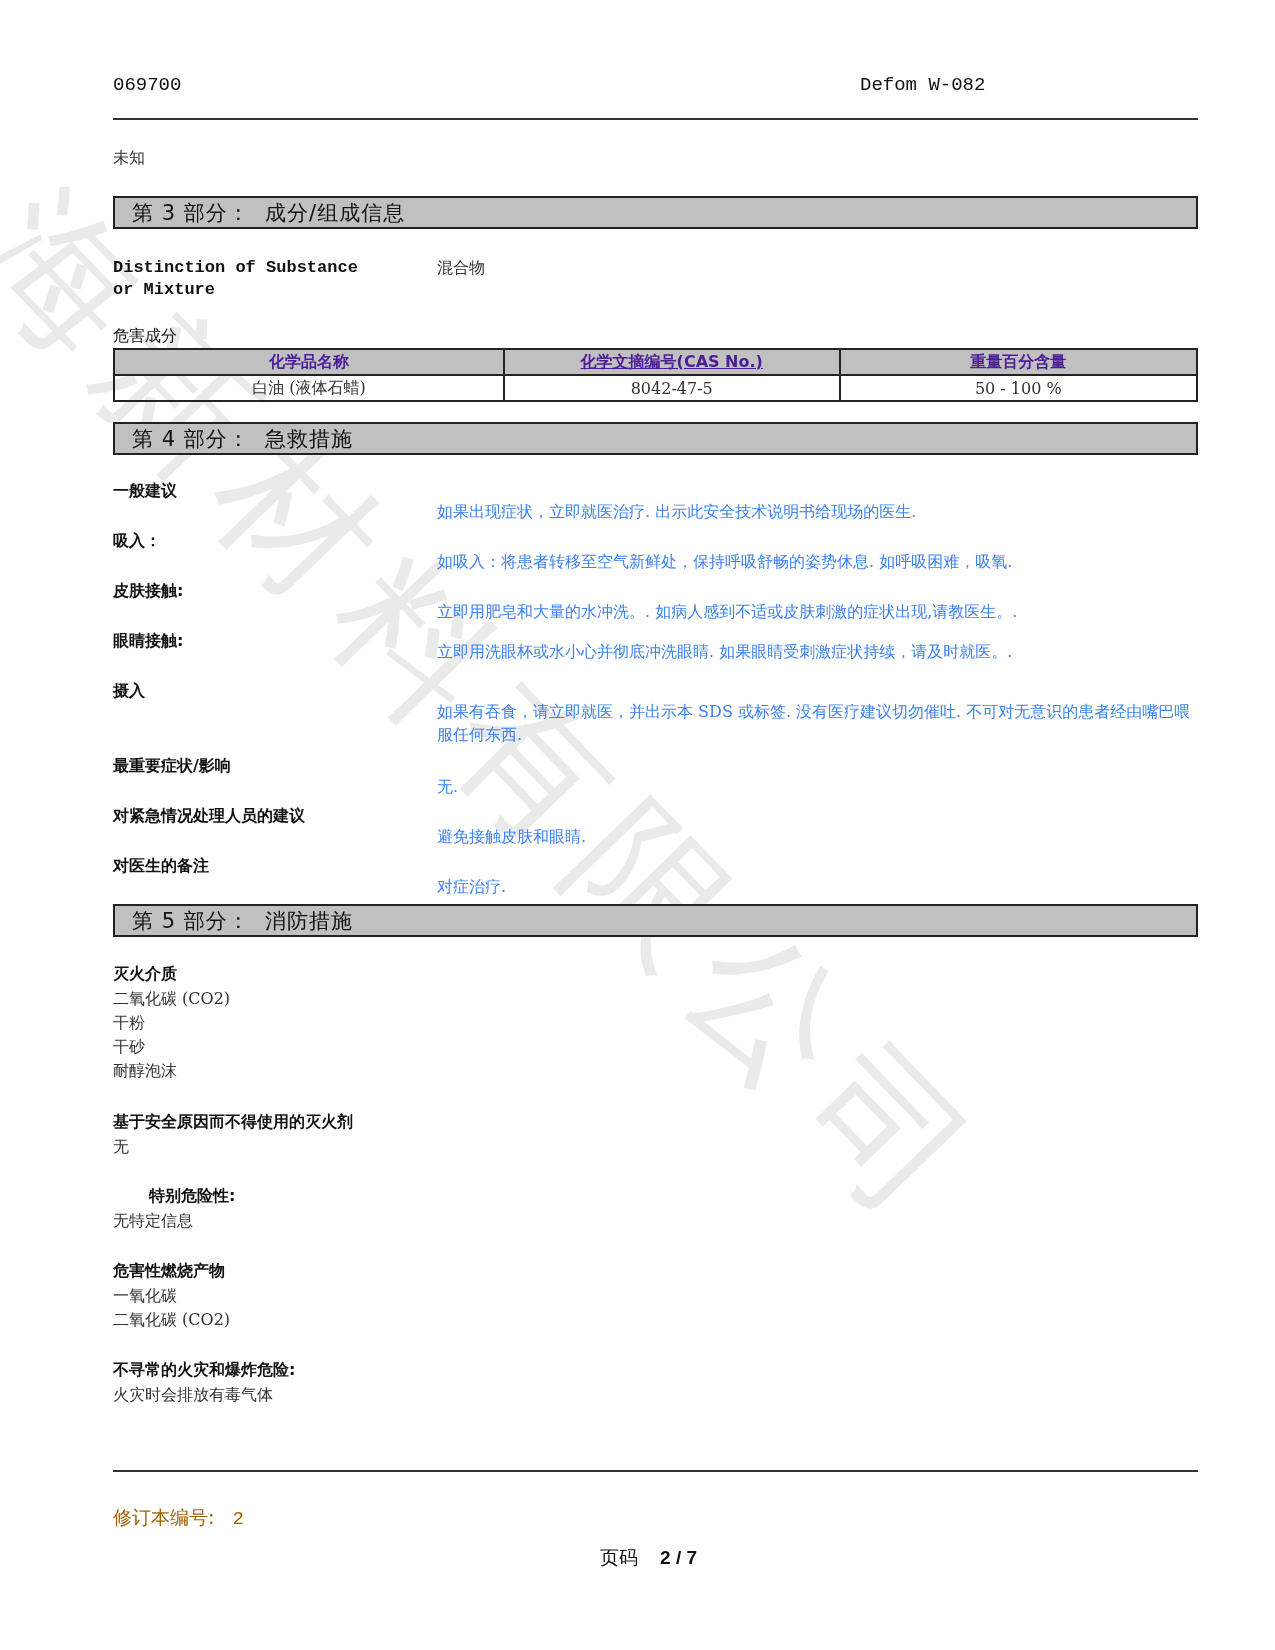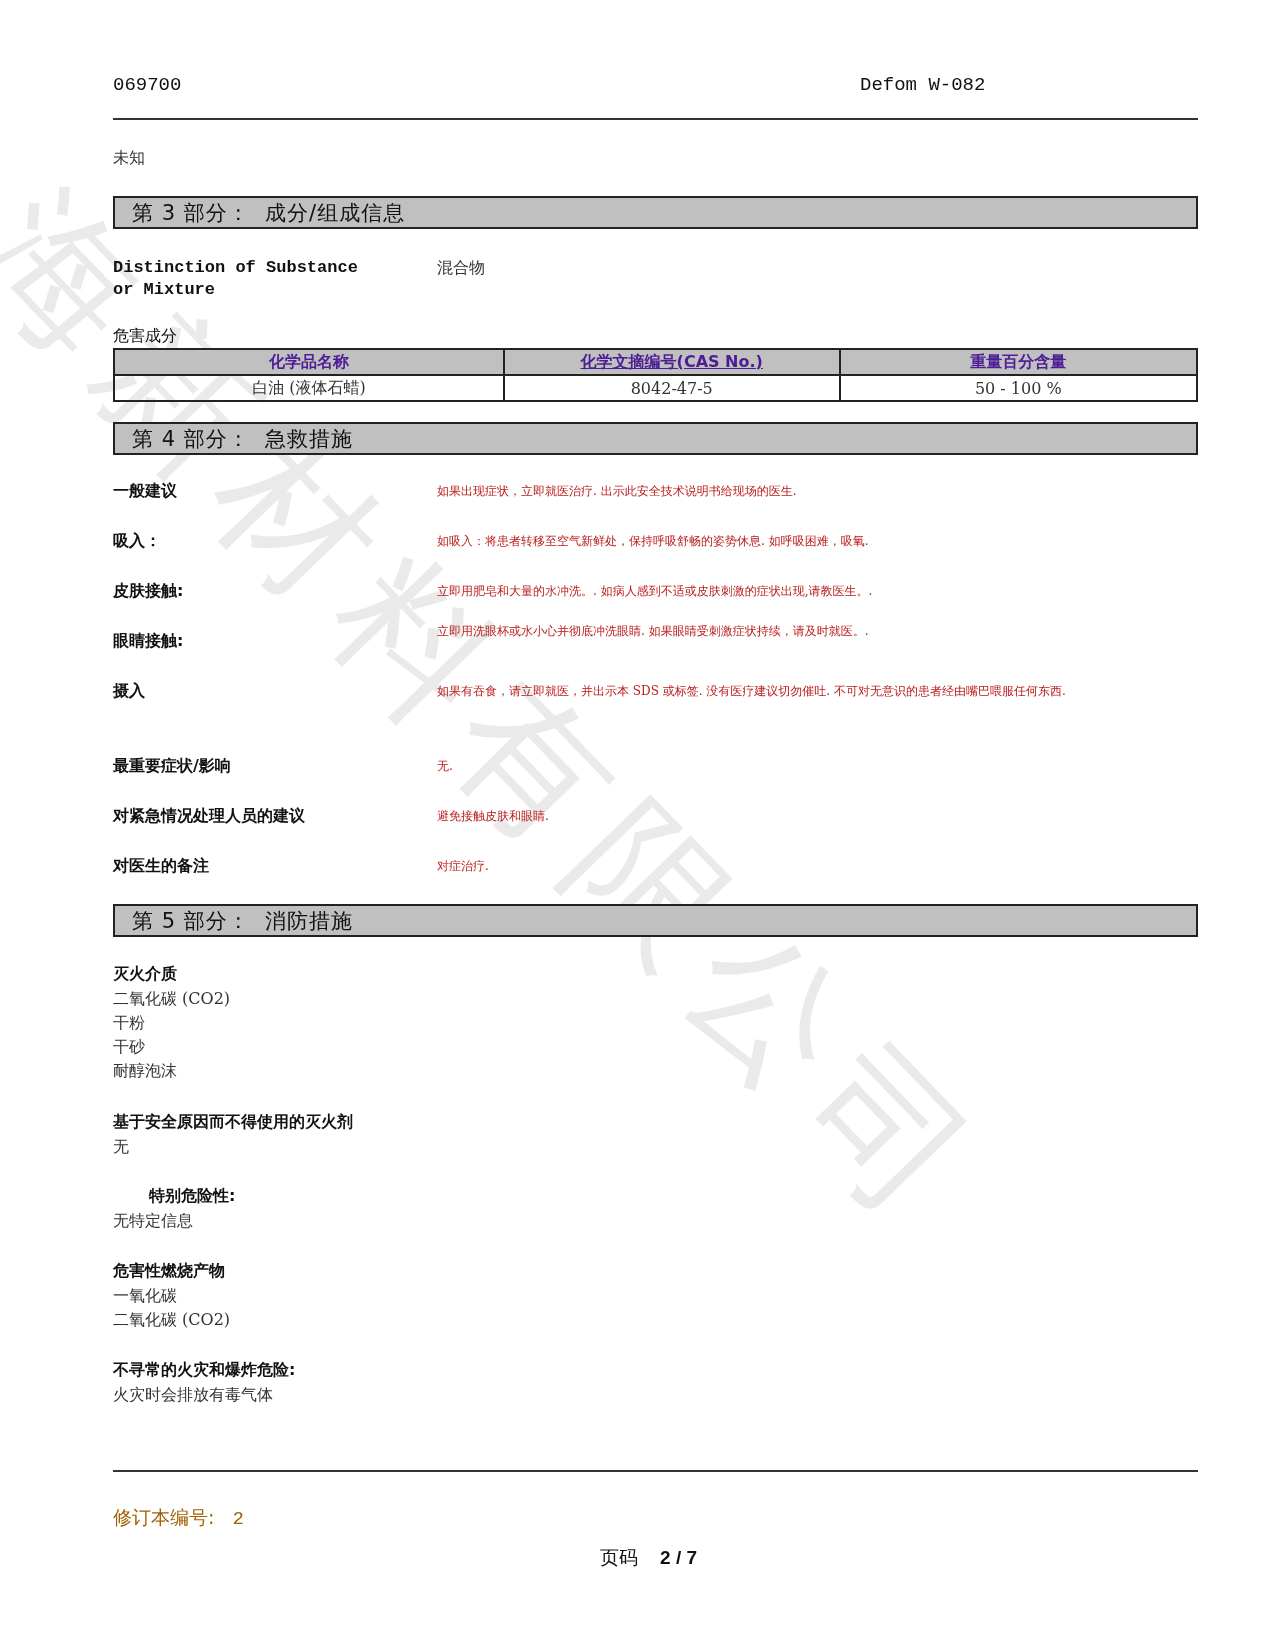--- a/index.html
+++ b/index.html
@@ -20,21 +20,21 @@
                  border: 2px solid #222; box-sizing: content-box; }
   .section-bar span { position: absolute; left: 2px; top: 1px; font-size: 21px; color: #111;
                       font-family: "DejaVu Sans", sans-serif; letter-spacing: 1px; white-space: pre; margin-left: 15px; }
 
   table.haz { position: absolute; left: 113px; top: 348px; width: 1085px; border-collapse: collapse; }
   table.haz th, table.haz td { border: 2px solid #222; height: 24px; padding: 0; text-align: center; font-size: 16px; }
   table.haz th { background: #c0c0c0; font-weight: bold; color: #4c1d95; font-family: "DejaVu Sans", sans-serif; }
   table.haz td { color: #333; }
 
   .row-label { left: 113px; font-size: 16px; font-weight: bold; color: #111; font-family: "DejaVu Sans", sans-serif; }
-  .row-value { left: 437px; width: 760px; font-size: 12px; color: #b91c1c; line-height: 23px; }
+  .row-value { left: 437px; width: 760px; font-size: 16px; color: #3b82f6; line-height: 23px; margin-top: 20px; }
 
   .list-line { left: 113px; font-size: 16px; color: #333; line-height: 24px; }
 
   .footer-rev { left: 113px; top: 1505px; font-size: 19px; color: #a16207; font-family: "DejaVu Sans", sans-serif; text-align: right; }
   .footer-page { left: 600px; top: 1545px; font-size: 19px; color: #111; font-family: "DejaVu Sans", sans-serif; }
   .footer-page b { font-family: "Liberation Sans", sans-serif; }
 
   .watermark { position: absolute; left: -40px; top: 30px; width: 1900px; font-size: 150px;
                color: rgba(180,180,180,0.28); transform-origin: 0 0; transform: rotate(46deg);
                white-space: nowrap; font-family: "DejaVu Sans", sans-serif; letter-spacing: 20px;

